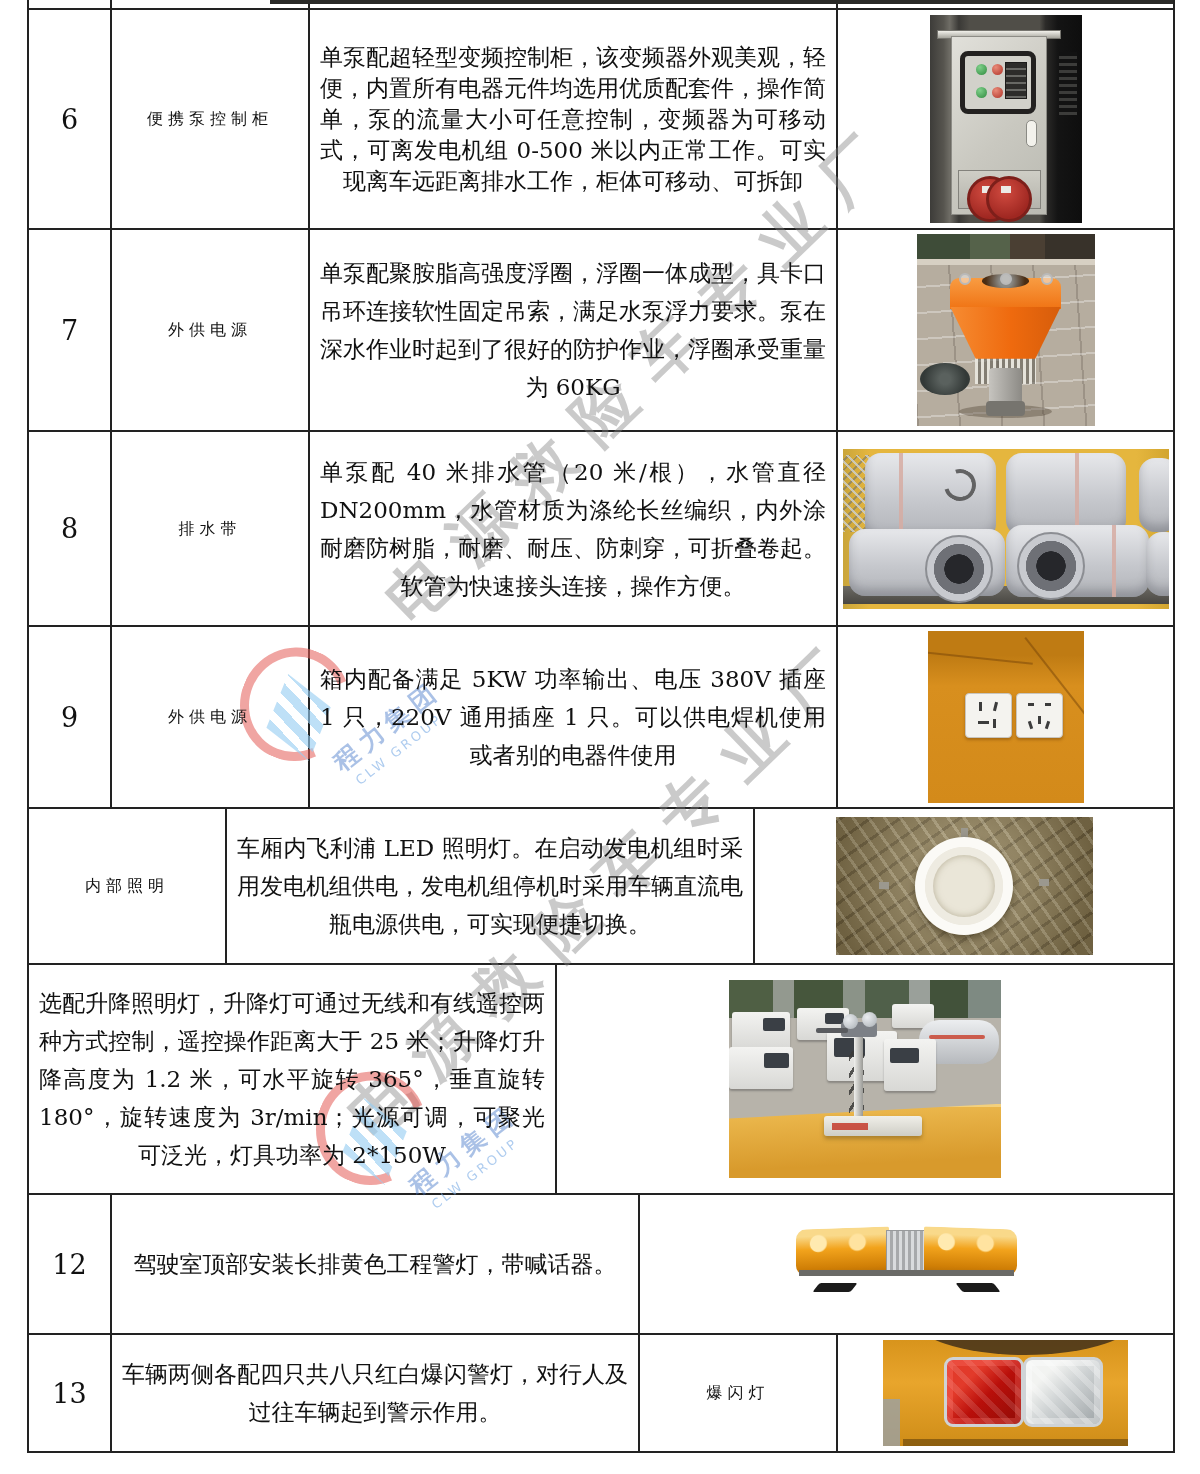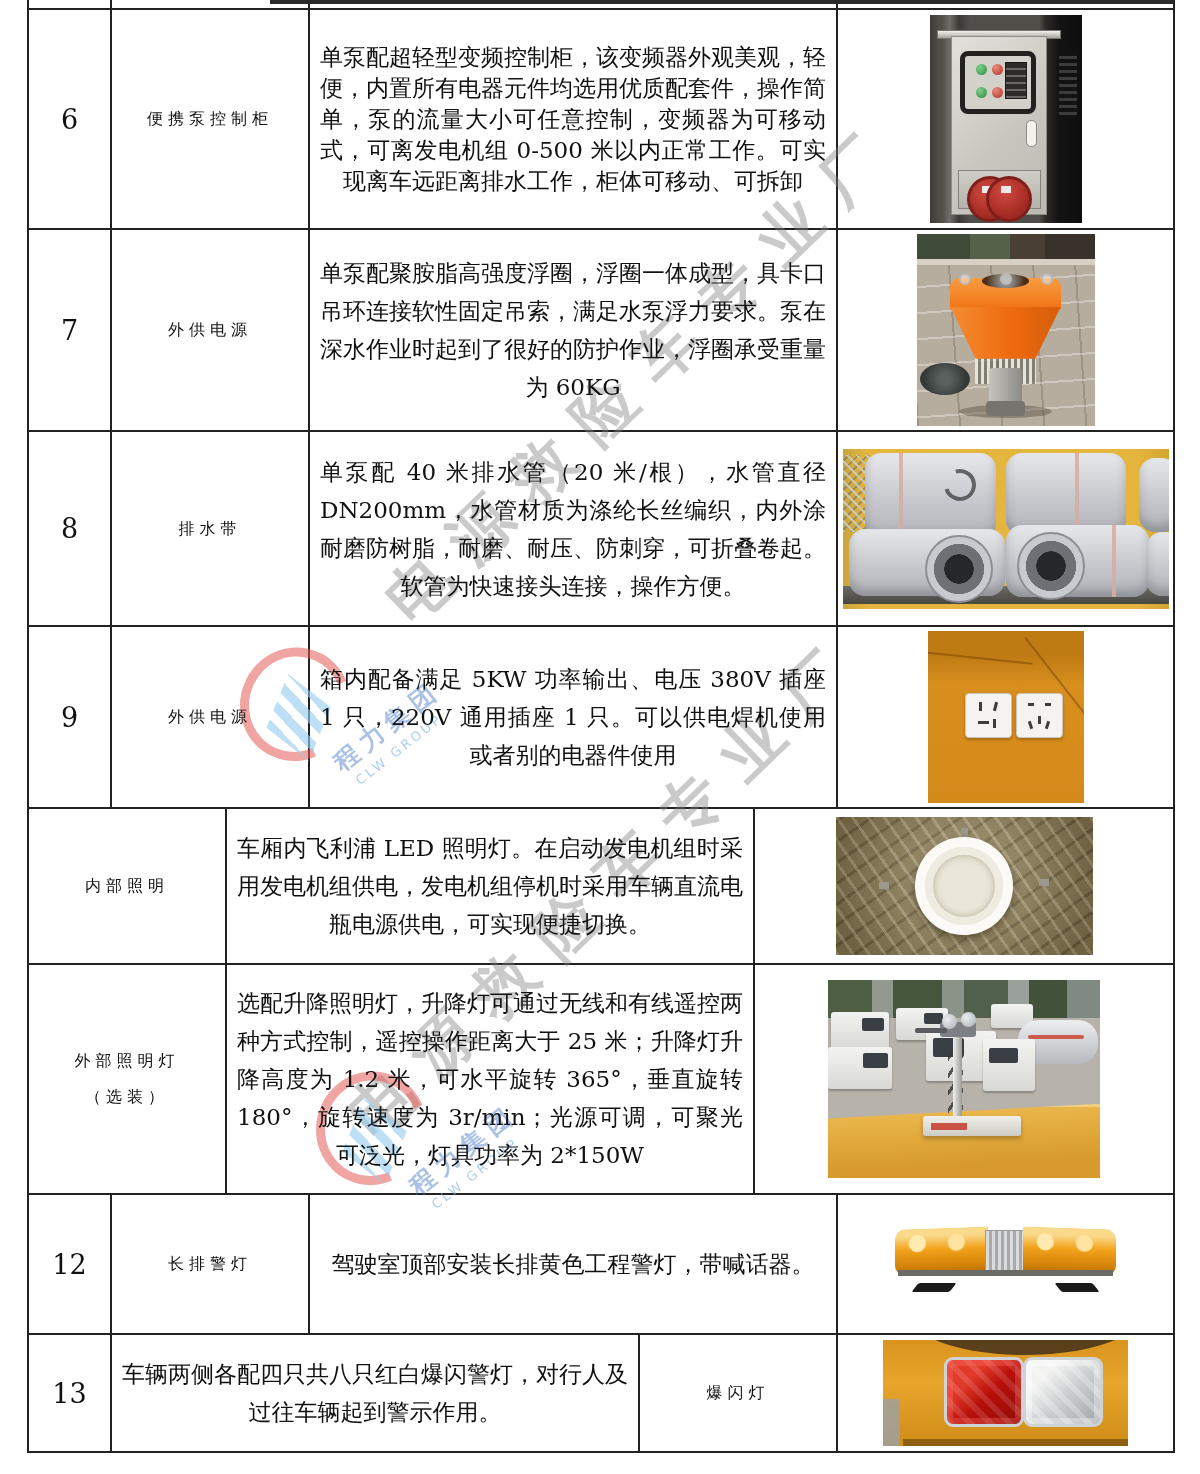--- a/index.html
+++ b/index.html
@@ -319,24 +319,20 @@
           <div class="led-clip" style="left:17%;top:47%"></div>
           <div class="led-clip" style="right:17%;top:45%"></div>
           <div class="led-clip" style="left:49%;top:8%;width:7px;height:10px"></div>
           <div class="led-ring"></div>
           <div class="led-inner"></div>
         </div>
       </div>
     </div>
 
     <div class="trow" style="height:230px">
-      <div class="c c2">
-          <span class="iname">外部照明灯
-（选装）</span>
-        </div>
       <div class="c c3">
           <div class="desc">选配升降照明灯，升降灯可通过无线和有线遥控两种方式控制，遥控操作距离大于 25 米；升降灯升降高度为 1.2 米，可水平旋转 365°，垂直旋转 180°，旋转速度为 3r/min；光源可调，可聚光可泛光，灯具功率为 2*150W</div>
         </div>
       <div class="c c4">
         <div class="photo ph-mast">
           <div class="ms-top"></div>
           <div class="truck" style="left:1%;top:16%;width:58px;height:38px">
               <div class="tw" style="right:8%;top:16%;width:38%;height:34%"></div>
             </div>
           <div class="truck" style="left:0;top:34%;width:64px;height:42px">
@@ -366,23 +362,20 @@
               <div class="ms-label"></div>
             </div>
         </div>
       </div>
     </div>
 
     <div class="trow" style="height:140px">
       <div class="c c1">
           <span class="rnum">12</span>
         </div>
-      <div class="c c2">
-          <span class="iname">长排警灯</span>
-        </div>
       <div class="c c3">
           <div class="desc">驾驶室顶部安装长排黄色工程警灯，带喊话器。</div>
         </div>
       <div class="c c4">
         <div class="photo ph-bar">
           <div class="lb-amber lb-l"></div>
           <div class="lb-mid"></div>
           <div class="lb-amber lb-r"></div>
           <div class="lb-base"></div>
           <div class="lb-foot fl"></div>

